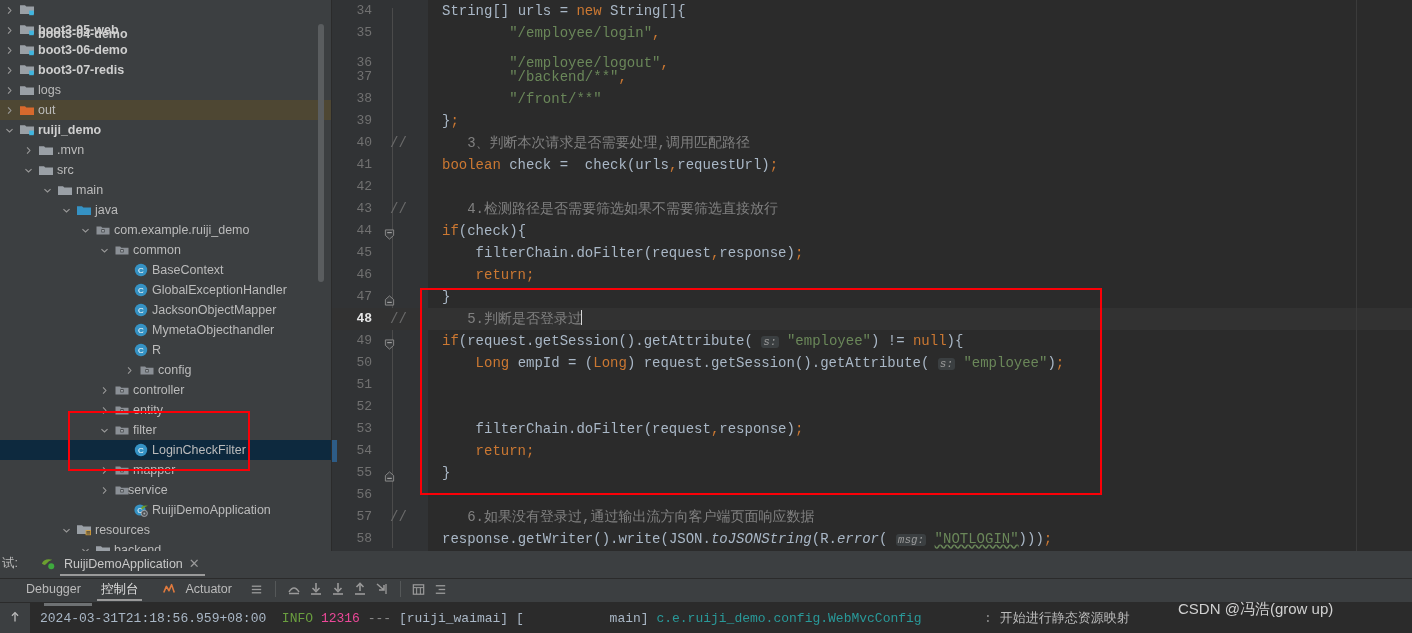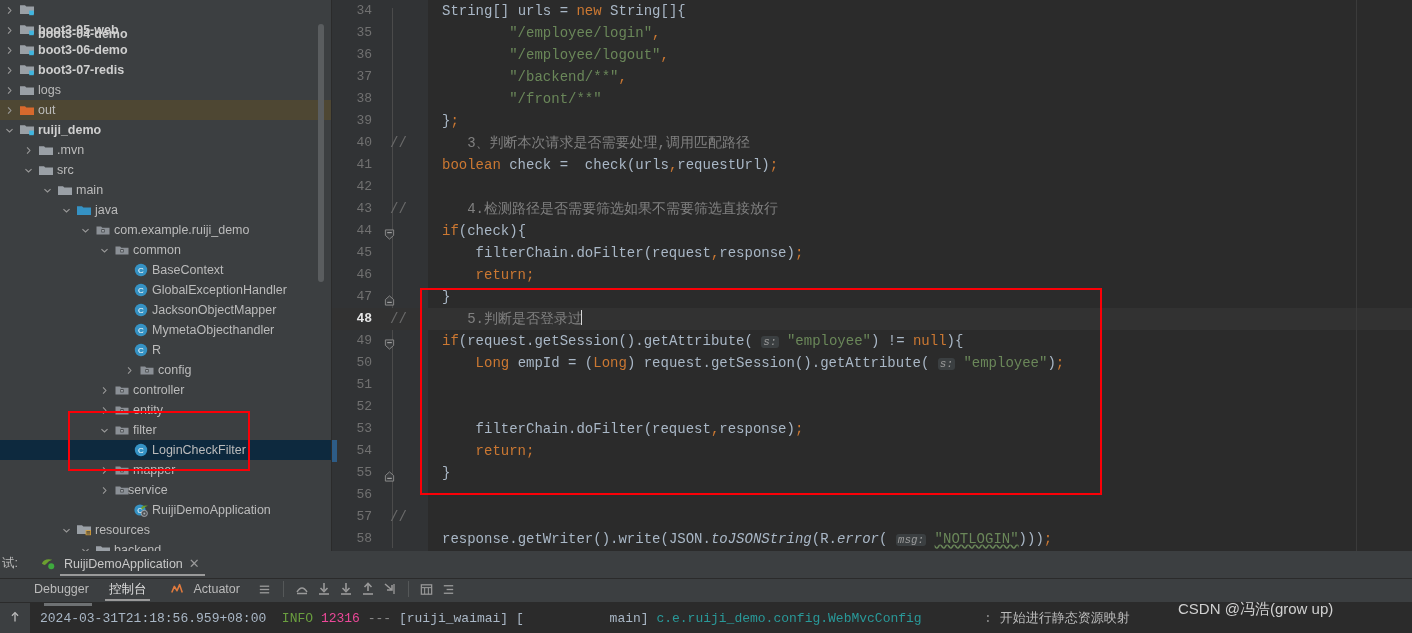--- a/index.html
+++ b/index.html
@@ -137,21 +137,21 @@
   }
   #run-tab-underline {
     position: absolute; left: 60px; top: 23px; width: 145px; height: 2px;
     background: #9a9a9a;
   }
   #run-tab .rt-label { font-size: 12.5px; color: #c8c8c8; }
   #run-tab .rt-close { color: #9a9a9a; font-size: 13px; }
 
   #toolbar {
     position: relative; height: 27px; background: #3c3f41;
-    display: flex; align-items: center; padding-left: 24px; gap: 0;
+    display: flex; align-items: center; padding-left: 16px; gap: 0;
     border-bottom: 1px solid #2b2b2b;
   }
   .tb-item {
     font-size: 12.5px; color: #bbbbbb; padding: 0 10px; height: 27px;
     display: flex; align-items: center; gap: 5px; position: relative;
   }
   .tb-item.active { color: #e0e0e0; }
   .tb-item.active::after {
     content: ""; position: absolute; left: 6px; right: 6px; bottom: 2px;
     height: 2px; background: #9a9a9a;
@@ -575,21 +575,21 @@
     <div id="tree-redbox"></div>
   </div>
   <div id="sidebar-divider"></div>
 
   <div id="editor">
     <div id="gutter-bg"></div>
     <div id="indent-guide"></div>
     <div id="lines-container">
         <div class="eline" style="position: absolute; top: 0px; left: 0px; right: 0px;"><span class="gutter-num">34</span><span class="code"><span class="plain">String</span><span class="plain">[</span><span class="plain">]</span> <span class="plain">urls</span> <span class="plain">=</span> <span class="kw">new</span> <span class="plain">String</span><span class="plain">[</span><span class="plain">]</span><span class="plain">{</span></span></div>
         <div class="eline" style="position: absolute; top: 22px; left: 0px; right: 0px;"><span class="gutter-num">35</span><span class="code">        <span class="str">"/employee/login"</span><span class="kw">,</span></span></div>
-        <div class="eline" style="position: absolute; top: 44px; left: 0px; right: 0px;"><span class="gutter-num">36</span><span class="code">        <span class="str">"/employee/logout"</span><span class="kw">,</span></span></div>
+        <div class="eline" style="position: absolute; top: 52px; left: 0px; right: 0px;"><span class="gutter-num">36</span><span class="code">        <span class="str">"/employee/logout"</span><span class="kw">,</span></span></div>
         <div class="eline" style="position: absolute; top: 66px; left: 0px; right: 0px;"><span class="gutter-num">37</span><span class="code">        <span class="str">"/backend/**"</span><span class="kw">,</span></span></div>
         <div class="eline" style="position: absolute; top: 88px; left: 0px; right: 0px;"><span class="gutter-num">38</span><span class="code">        <span class="str">"/front/**"</span></span></div>
         <div class="eline" style="position: absolute; top: 110px; left: 0px; right: 0px;"><span class="gutter-num">39</span><span class="code"><span class="plain">}</span><span class="kw">;</span></span></div>
         <div class="eline" style="position: absolute; top: 132px; left: 0px; right: 0px;"><span class="gutter-num">40</span><span class="cmt-slash">//</span><span class="code"><span class="cn">   3、判断本次请求是否需要处理,调用匹配路径</span></span></div>
         <div class="eline" style="position: absolute; top: 154px; left: 0px; right: 0px;"><span class="gutter-num">41</span><span class="code"><span class="kw">boolean</span> <span class="plain">check</span> <span class="plain">=</span>  <span class="plain">check</span><span class="plain">(</span><span class="plain">urls</span><span class="kw">,</span><span class="plain">requestUrl</span><span class="plain">)</span><span class="kw">;</span></span></div>
         <div class="eline" style="position: absolute; top: 176px; left: 0px; right: 0px;"><span class="gutter-num">42</span><span class="code"></span></div>
         <div class="eline" style="position: absolute; top: 198px; left: 0px; right: 0px;"><span class="gutter-num">43</span><span class="cmt-slash">//</span><span class="code"><span class="cn">   4.检测路径是否需要筛选如果不需要筛选直接放行</span></span></div>
         <div class="eline" style="position: absolute; top: 220px; left: 0px; right: 0px;"><span class="gutter-num">44</span><span class="fold"><svg width="11" height="11" viewBox="0 0 12 12">
               <path d="M1.5 1 h9 v6 l-4.5 4 l-4.5 -4 Z" fill="#3a3c3e" stroke="#8d8d8d" stroke-width="1"></path>
               <line x1="3.5" y1="4" x2="8.5" y2="4" stroke="#b0b0b0" stroke-width="1.1"></line>
@@ -608,21 +608,21 @@
         <div class="eline" style="position: absolute; top: 352px; left: 0px; right: 0px;"><span class="gutter-num">50</span><span class="code">    <span class="kw">Long</span> <span class="plain">empId</span> <span class="plain">=</span> <span class="plain">(</span><span class="kw">Long</span><span class="plain">)</span> <span class="plain">request</span><span class="plain">.</span><span class="plain">getSession</span><span class="plain">(</span><span class="plain">)</span><span class="plain">.</span><span class="plain">getAttribute</span><span class="plain">(</span> <span class="hint">s:</span> <span class="str">"employee"</span><span class="plain">)</span><span class="kw">;</span></span></div>
         <div class="eline" style="position: absolute; top: 374px; left: 0px; right: 0px;"><span class="gutter-num">51</span></div>
         <div class="eline" style="position: absolute; top: 396px; left: 0px; right: 0px;"><span class="gutter-num">52</span><span class="code"></span></div>
         <div class="eline" style="position: absolute; top: 418px; left: 0px; right: 0px;"><span class="gutter-num">53</span><span class="code">    <span class="plain">filterChain</span><span class="plain">.</span><span class="plain">doFilter</span><span class="plain">(</span><span class="plain">request</span><span class="kw">,</span><span class="plain">response</span><span class="plain">)</span><span class="kw">;</span></span></div>
         <div class="eline" style="position: absolute; top: 440px; left: 0px; right: 0px;"><span class="accent-mark"></span><span class="gutter-num">54</span><span class="code">    <span class="kw">return</span><span class="kw">;</span></span></div>
         <div class="eline" style="position: absolute; top: 462px; left: 0px; right: 0px;"><span class="gutter-num">55</span><span class="fold"><svg width="11" height="11" viewBox="0 0 12 12">
               <path d="M6 1 l4.5 4 v6 h-9 v-6 Z" fill="#3a3c3e" stroke="#8d8d8d" stroke-width="1"></path>
               <line x1="3.5" y1="8" x2="8.5" y2="8" stroke="#b0b0b0" stroke-width="1.1"></line>
             </svg></span><span class="code"><span class="plain">}</span></span></div>
         <div class="eline" style="position: absolute; top: 484px; left: 0px; right: 0px;"><span class="gutter-num">56</span><span class="code"></span></div>
-        <div class="eline" style="position: absolute; top: 506px; left: 0px; right: 0px;"><span class="gutter-num">57</span><span class="cmt-slash">//</span></div>
+        <div class="eline" style="position: absolute; top: 506px; left: 0px; right: 0px;"><span class="gutter-num">57</span><span class="cmt-slash">//</span><span class="code"><span class="cn">   6.如果没有登录过,通过输出流方向客户端页面响应数据</span></span></div>
         <div class="eline" style="position: absolute; top: 528px; left: 0px; right: 0px;"><span class="gutter-num">58</span><span class="code"><span class="plain">response</span><span class="plain">.</span><span class="plain">getWriter</span><span class="plain">(</span><span class="plain">)</span><span class="plain">.</span><span class="plain">write</span><span class="plain">(</span><span class="plain">JSON</span><span class="plain">.</span><span class="ital">toJSONString</span><span class="plain">(</span><span class="plain">R</span><span class="plain">.</span><span class="ital">error</span><span class="plain">(</span> <span class="hint">msg:</span> <span class="str err-underline">"NOTLOGIN"</span><span class="plain">)</span><span class="plain">)</span><span class="plain">)</span><span class="kw">;</span></span></div>
       </div>
     <div id="margin-line"></div>
     <div id="code-redbox"></div>
   </div>
 
   <div id="bottom">
 
     <div id="tabstrip">
       <span id="dbg-prefix">试:</span>

